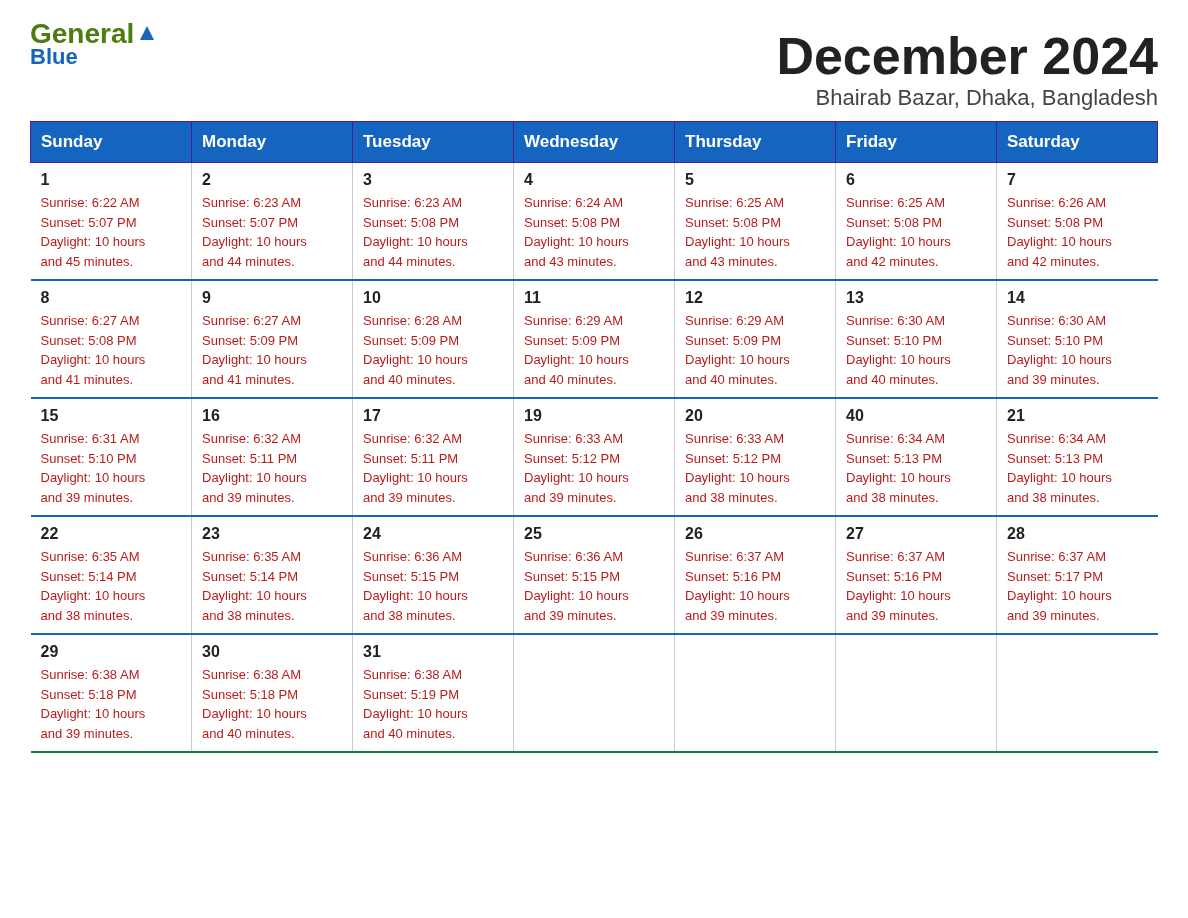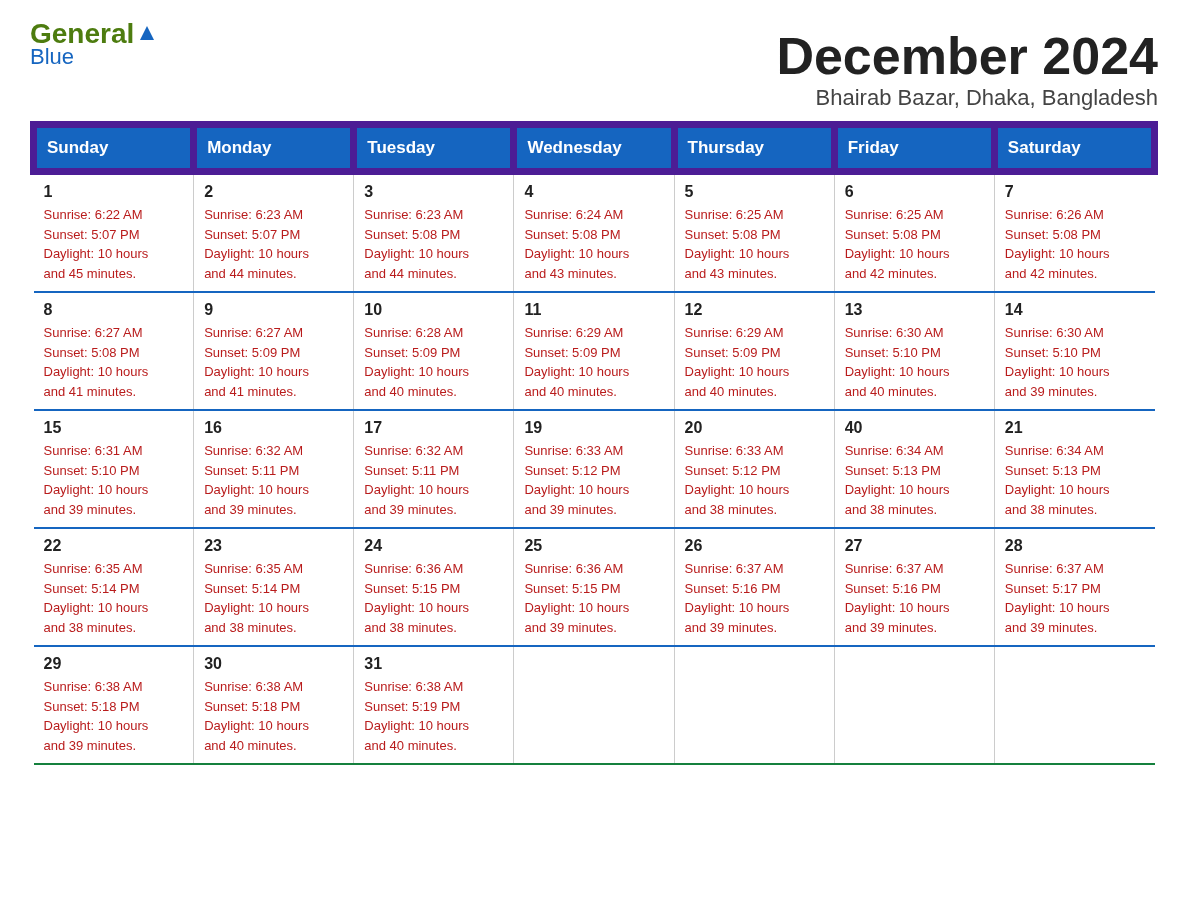--- a/index.html
+++ b/index.html
@@ -23,21 +23,21 @@
     }
     .logo-text-general {
       font-size: 28px;
       font-weight: bold;
       color: #4d7c0f;
       line-height: 1;
     }
     .logo-blue {
       color: #1565c0;
       font-size: 22px;
-      font-weight: normal;
+      font-weight: bold;
       margin-top: -4px;
     }
     .title-block {
       text-align: right;
     }
     .month-year {
       font-size: 52px;
       font-weight: bold;
       color: #222;
       line-height: 1.1;
@@ -52,21 +52,21 @@
       border-collapse: collapse;
       margin-top: 10px;
     }
     thead th {
       background-color: #1565c0;
       color: #fff;
       padding: 10px 10px;
       text-align: left;
       font-size: 17px;
       font-weight: bold;
-      border: 7px solid #4c1d95;
+      border: 1px solid #4c1d95;
     }
     tbody tr {
       border-bottom: 2px solid #1565c0;
     }
     tbody td {
       vertical-align: top;
       padding: 8px 10px;
       font-size: 13.5px;
       color: #222;
       border-right: 1px solid #ccc;

